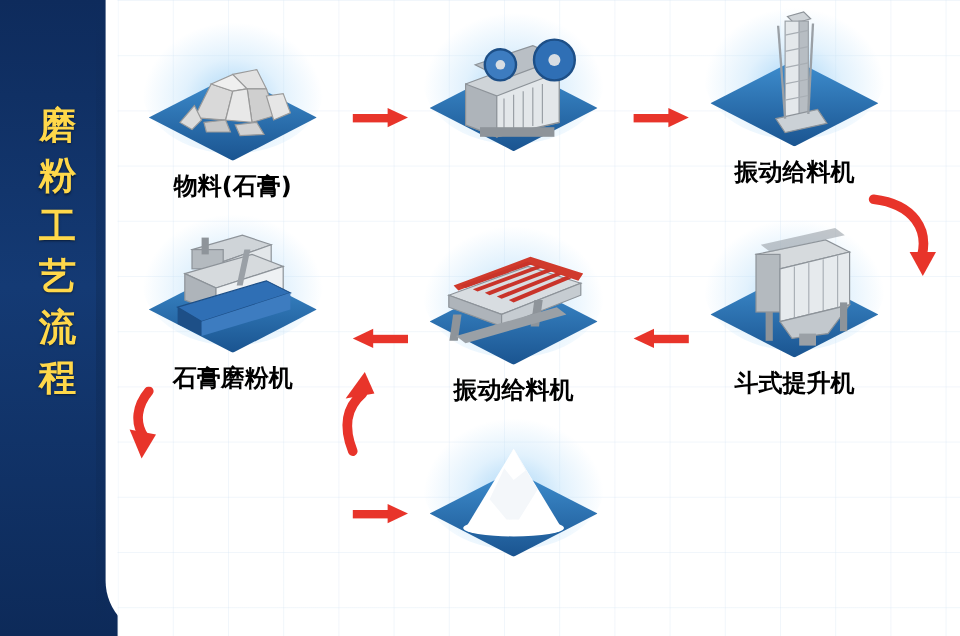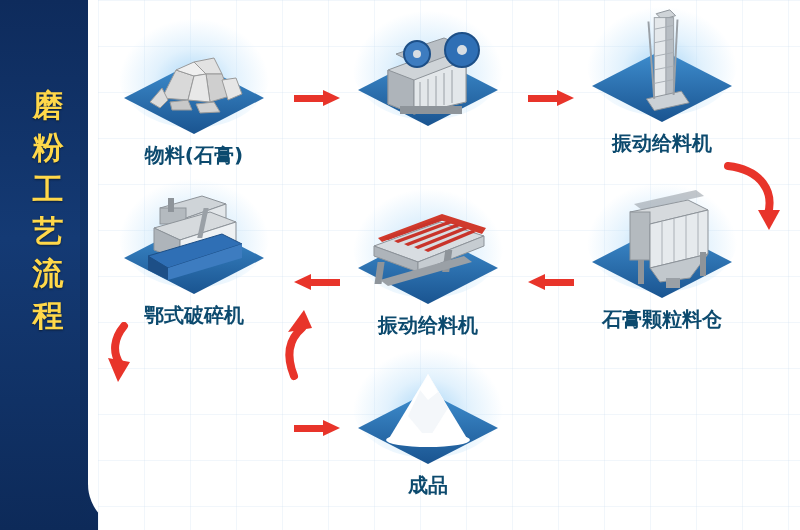--- a/index.html
+++ b/index.html
@@ -60,21 +60,21 @@
     clip-path:polygon(50% 0%, 100% 50%, 50% 100%, 0% 50%);
   }
   .glow{
     position:absolute;left:8px;top:0px;width:152px;height:110px;
     background:radial-gradient(ellipse at 50% 60%, rgba(150,205,245,.85) 0%, rgba(190,225,250,.45) 38%, rgba(255,255,255,0) 70%);
     border-radius:50%;
   }
   .equip{position:absolute;left:0;top:0;width:168px;height:120px;}
   .label{
     position:absolute;left:0;top:124px;width:168px;text-align:center;
-    font-size:20px;color:#0c4a6e;font-weight:bold;
+    font-size:20px;color:#000000;font-weight:bold;
     font-family:"DejaVu Sans","Liberation Sans",sans-serif;
     white-space:nowrap;
   }
 
   
   .arrow{position:absolute;}
   .arrow-h{
     width:46px;height:12px;
   }
   .arrow-h .shaft{position:absolute;left:0;top:3px;width:30px;height:7px;background:#e8342a;}
@@ -203,21 +203,21 @@
           <line x1="108" y1="34" x2="108" y2="79"></line>
           <line x1="120" y1="31" x2="120" y2="76"></line>
         </g>
         <polygon points="72,86 130,72 112,96 82,100" fill="#c2c8cd" stroke="#8d9399"></polygon>
         <rect x="60" y="78" width="6" height="24" fill="#8e949a"></rect>
         <rect x="122" y="70" width="6" height="24" fill="#8e949a"></rect>
         <rect x="88" y="96" width="14" height="10" fill="#9aa0a6"></rect>
         <polygon points="56,22 118,8 126,14 64,28" fill="#9aa0a6" opacity=".6"></polygon>
       </svg>
     </div>
-    <div class="label">石膏颗粒料仓</div>
+    <div class="label">斗式提升机</div>
   </div>
 
   <div class="arrow arrow-h rev" style="left:528px;top:276px;">
     <div class="shaft"></div>
     <div class="head"></div>
   </div>
 
   <div class="node" style="left:344px;top:188px;">
     <div class="tile">
       <div class="glow"></div>
@@ -258,21 +258,21 @@
         <polygon points="44,50 100,34 126,44 70,62" fill="#d6dadd" stroke="#8d9399"></polygon>
         <polygon points="44,50 70,62 70,82 44,72" fill="#aeb4ba" stroke="#8d9399"></polygon>
         <polygon points="70,62 126,44 126,64 70,82" fill="#eef1f3" stroke="#8d9399"></polygon>
         <polygon points="38,78 112,56 132,66 58,90" fill="#2f6fb5" stroke="#1d4f87"></polygon>
         <polygon points="38,78 58,90 58,102 38,92" fill="#1d4f87"></polygon>
         <polygon points="58,90 132,66 132,80 58,102" fill="#3d7cc0"></polygon>
         <rect x="100" y="30" width="5" height="30" fill="#9aa0a6" transform="skewX(-12)"></rect>
         <rect x="58" y="20" width="6" height="14" fill="#8e949a"></rect>
       </svg>
     </div>
-    <div class="label">鄂式破碎机</div>
+    <div class="label">石膏磨粉机</div>
   </div>
 
   <svg class="arrow" style="left:100px;top:322px;width:60px;height:66px;" viewBox="0 0 60 66">
     <path d="M24,4 C14,16 12,30 20,42" stroke="#e8342a" stroke-width="8" fill="none" stroke-linecap="round"></path>
     <polygon points="8,36 30,40 18,60" fill="#e8342a"></polygon>
   </svg>
 
   <svg class="arrow" style="left:258px;top:310px;width:70px;height:72px;" viewBox="0 0 70 72">
     <path d="M36,66 C28,46 30,30 44,18" stroke="#e8342a" stroke-width="8" fill="none" stroke-linecap="round"></path>
     <polygon points="30,22 54,18 46,0" fill="#e8342a"></polygon>
@@ -288,16 +288,15 @@
     <div class="tile">
       <div class="glow"></div>
       <div class="diamond"></div>
       <svg class="equip" viewBox="0 0 168 120">
         <polygon points="84,26 124,92 44,92" fill="#ffffff"></polygon>
         <polygon points="84,26 104,60 84,92 64,68" fill="#f4f7fa"></polygon>
         <ellipse cx="84" cy="92" rx="42" ry="7" fill="#ffffff"></ellipse>
         <polygon points="84,26 94,44 84,52 76,42" fill="#ffffff"></polygon>
       </svg>
     </div>
-    <div class="label">成品</div>
   </div>
 
 </div>
 
 </body></html>

